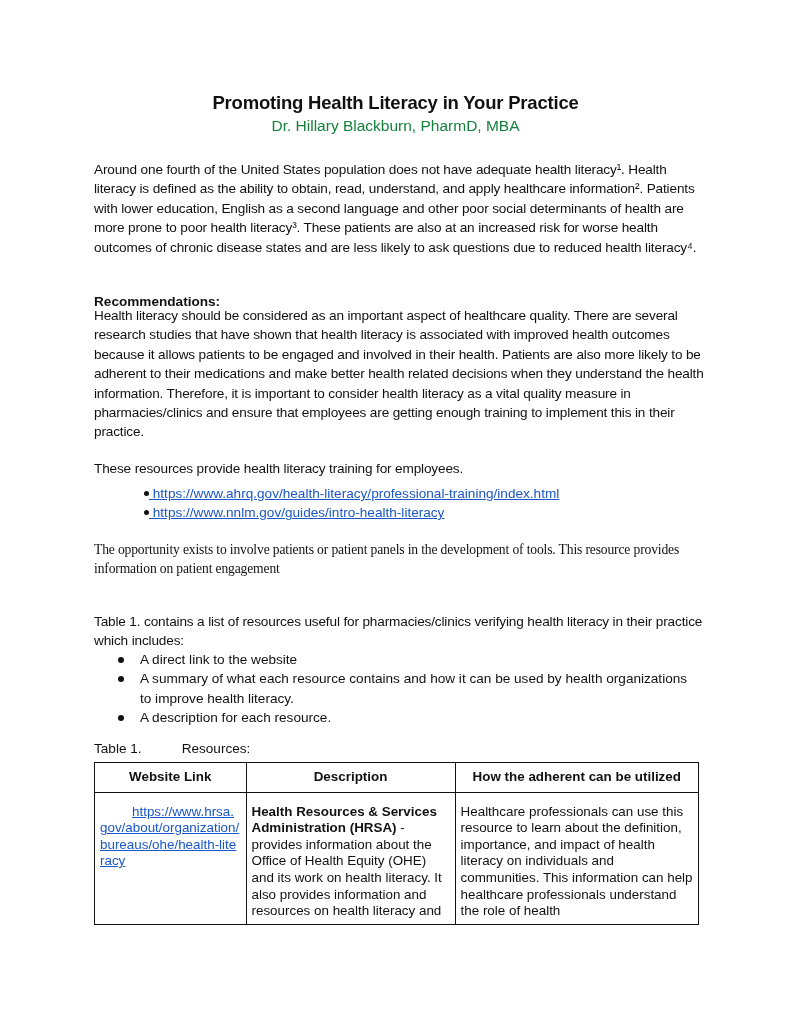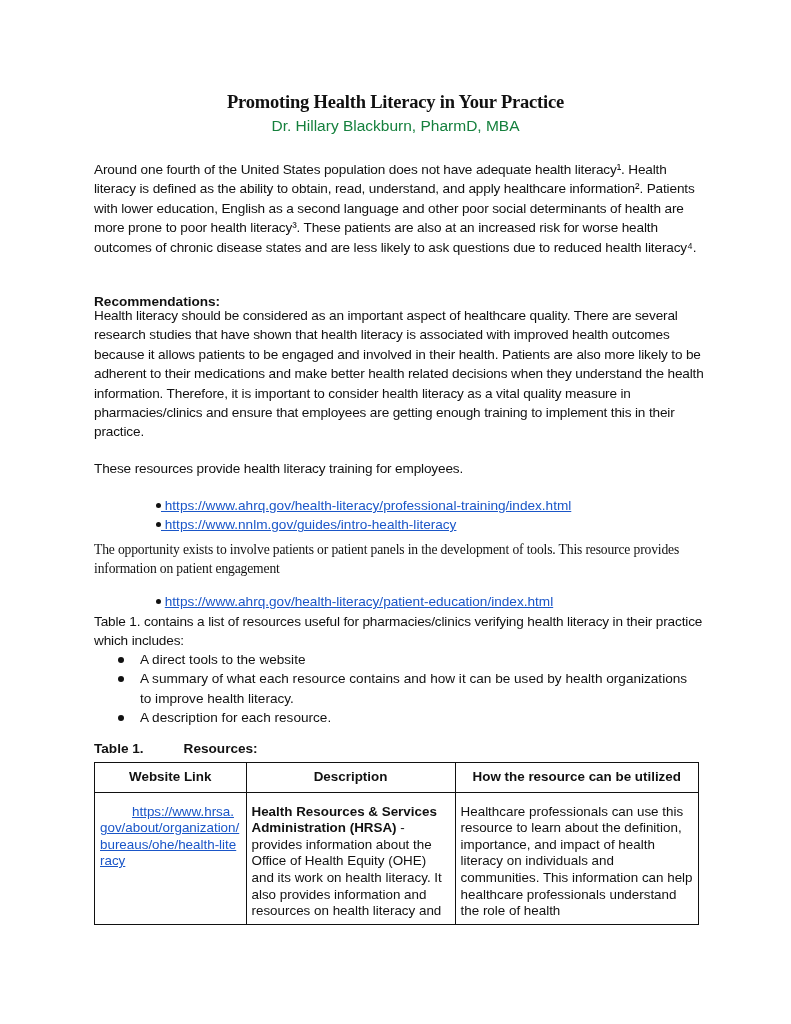--- a/index.html
+++ b/index.html
@@ -1,36 +1,36 @@
 <!DOCTYPE html>
 <html><head>
 <meta charset="utf-8">
 <style>
   html, body { margin: 0; padding: 0; background: #ffffff; }
   body { width: 791px; height: 1024px; position: relative; overflow: hidden; font-family: "Liberation Sans", sans-serif; color: #111; }
   .page { position: absolute; left: 0; top: 0; width: 791px; height: 1024px; }
-  .title { position: absolute; left: 0; width: 791px; top: 92px; text-align: center; font-size: 18.5px; font-weight: bold; letter-spacing: -0.2px; font-family: Liberation Serif, serif; }
+  .title { position: absolute; left: 0; width: 791px; top: 92px; text-align: center; font-size: 18.5px; font-weight: bold; letter-spacing: -0.2px; }
   .author { position: absolute; left: 0; width: 791px; top: 117px; text-align: center; font-size: 15.5px; color: #15803d; }
   .para { position: absolute; left: 94px; width: 612px; font-size: 13.6px; line-height: 19.4px; letter-spacing: -0.15px; }
   .p1 { top: 160px; }
   .rec-head { position: absolute; left: 94px; top: 294px; font-size: 13.6px; font-weight: bold; }
   .p2 { top: 306px; }
   .p3 { top: 459px; }
-  .link-list { position: absolute; left: 140px; font-size: 13.6px; line-height: 19.4px; margin: 16px; padding: 0; list-style: none; }
+  .link-list { position: absolute; left: 140px; font-size: 13.6px; line-height: 19.4px; margin: 4px; padding: 0; list-style: none; }
   .link-list li { position: relative; padding-left: 0; }
   .link-list .dot { display: inline-block; width: 5px; height: 5px; border-radius: 50%; background: #111; vertical-align: middle; margin-right: 0px; position: relative; top: -1px; }
   .link { color: #1a56c8; text-decoration: underline; }
   .ll1 { top: 480px; }
   .p4 { top: 540px; font-family: Liberation Serif, serif; }
   .ll2 { top: 576px; }
   .p5 { top: 612px; }
   .bullets { position: absolute; left: 118px; top: 650px; font-size: 13.6px; line-height: 19.4px; margin: 0; padding: 0; list-style: none; width: 580px; }
   .bullets li { position: relative; padding-left: 22px; }
   .bullets li .bdot { position: absolute; left: 0; top: 7px; width: 6px; height: 6px; border-radius: 50%; background: #111; }
-  .table-caption { position: absolute; left: 94px; top: 741px; font-size: 13.6px; font-weight: bold; }
+  .table-caption { position: absolute; left: 94px; top: 741px; font-size: 13.6px; font-weight: normal; }
   .table-caption .cap2 { margin-left: 40px; }
   table.res { position: absolute; left: 94px; top: 762px; width: 605px; border-collapse: collapse; font-size: 13.4px; line-height: 16.6px; padding-left: 43px; }
   table.res td, table.res th { border: 1.6px solid #111; vertical-align: top; padding: 4px 5px; }
   table.res th { font-weight: bold; text-align: center; padding: 6px 5px; }
   .c1 { width: 139px; }
   .c2 { width: 196px; }
   .c3 { width: 230px; }
   table.res td { padding: 11px 5px 4px 5px; }
   .bold { font-weight: bold; }
 </style>
@@ -47,41 +47,38 @@
   <div class="rec-head">Recommendations:</div>
   <div class="para p2">Health literacy should be considered as an important aspect of healthcare quality. There are several research studies that have shown that health literacy is associated with improved health outcomes because it allows patients to be engaged and involved in their health. Patients are also more likely to be adherent to their medications and make better health related decisions when they understand the health information. Therefore, it is important to consider health literacy as a vital quality measure in pharmacies/clinics and ensure that employees are getting enough training to implement this in their practice.</div>
 
   <div class="para p3">These resources provide health literacy training for employees.</div>
   <ul class="link-list ll1">
     <li><span class="dot"></span><a class="link"> https://www.ahrq.gov/health-literacy/professional-training/index.html</a></li>
     <li><span class="dot"></span><a class="link"> https://www.nnlm.gov/guides/intro-health-literacy</a></li>
   </ul>
 
   <div class="para p4">The opportunity exists to involve patients or patient panels in the development of tools. This resource provides information on patient engagement</div>
-  <ul class="link-list ll2">
-    <li><span class="dot"></span> <a class="link">https://www.ahrq.gov/health-literacy/patient-education/index.html</a></li>
-  </ul>
 
   <div class="para p5">Table 1. contains a list of resources useful for pharmacies/clinics verifying health literacy in their practice which includes:</div>
   <ul class="bullets">
-    <li><span class="bdot"></span><span>A direct tools to the website</span></li>
+    <li><span class="bdot"></span><span>A direct link to the website</span></li>
     <li><span class="bdot"></span><span>A summary of what each resource contains and how it can be used by health organizations to improve health literacy.</span></li>
     <li><span class="bdot"></span><span>A description for each resource.</span></li>
   </ul>
 
   <div class="table-caption">
     <span>Table 1.</span><span class="cap2">Resources:</span>
   </div>
 
   <table class="res">
     <tbody>
         <tr>
       <th class="c1">Website Link</th>
       <th class="c2">Description</th>
-      <th class="c3">How the resource can be utilized</th>
+      <th class="c3">How the adherent can be utilized</th>
     </tr>
     <tr>
       <td class="c1"><a class="link" style="word-break: break-all; margin-left: 32px;">https://www.hrsa.gov/about/organization/bureaus/ohe/health-literacy</a></td>
       <td class="c2"><span class="bold">Health Resources &amp; Services Administration (HRSA)</span><span> - provides information about the Office of Health Equity (OHE) and its work on health literacy. It also provides information and resources on health literacy and</span></td>
       <td class="c3">Healthcare professionals can use this resource to learn about the definition, importance, and impact of health literacy on individuals and communities. This information can help healthcare professionals understand the role of health</td>
     </tr>
   </tbody>
     </table>
 
 </div>

